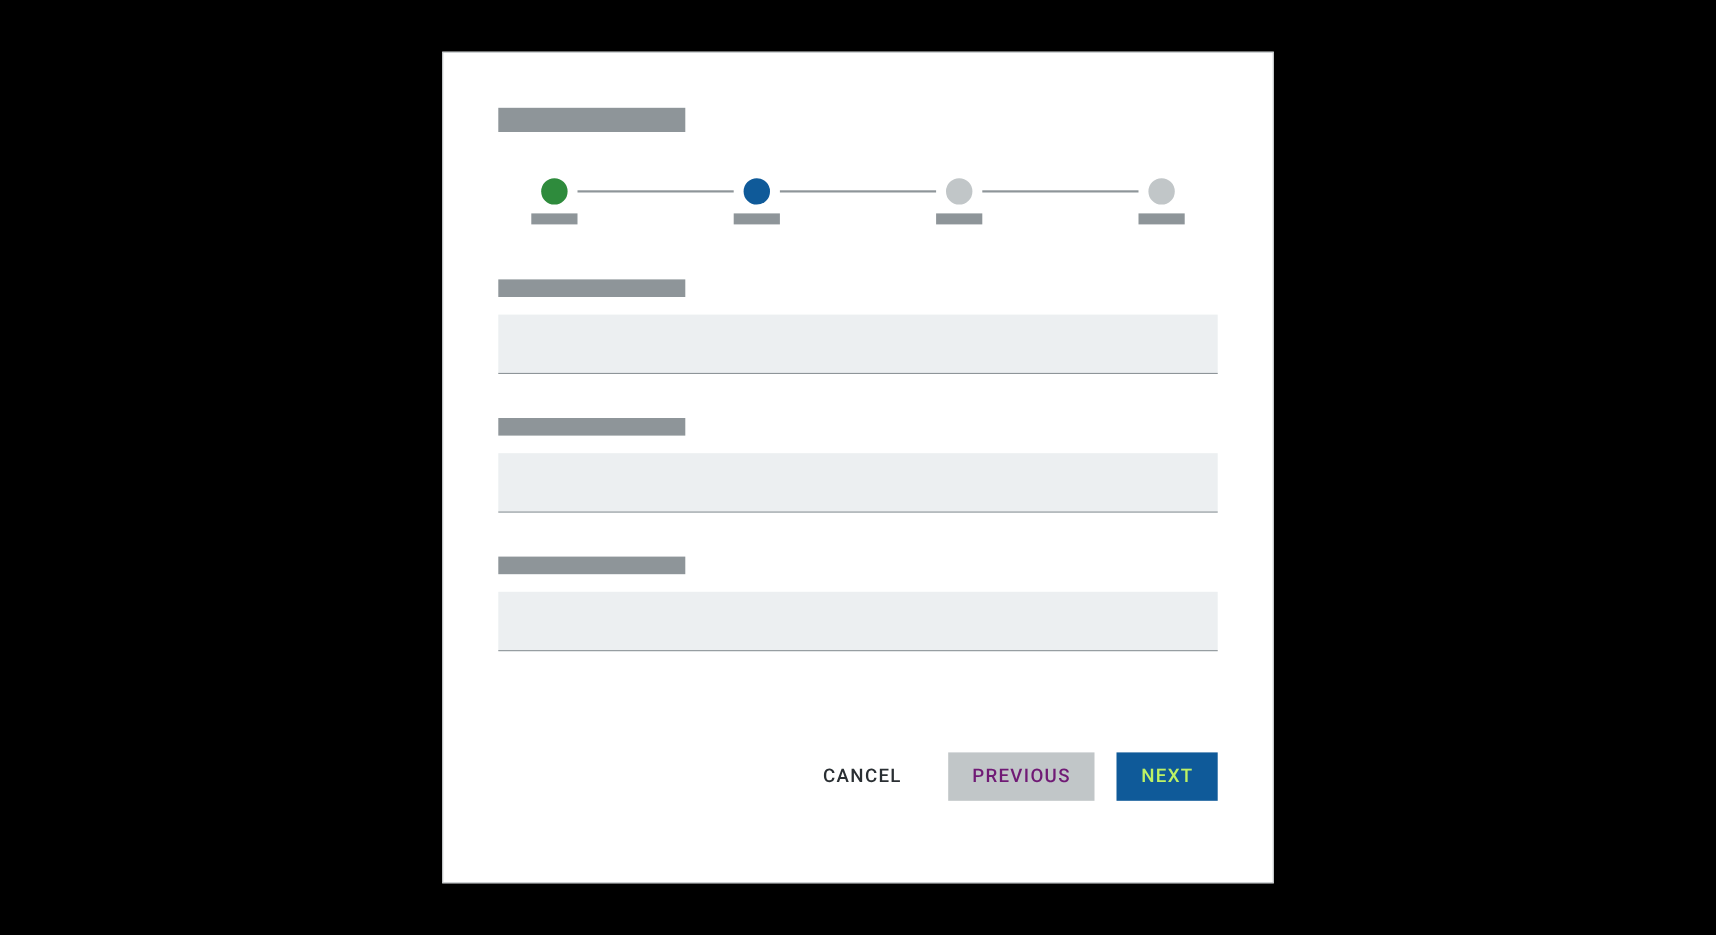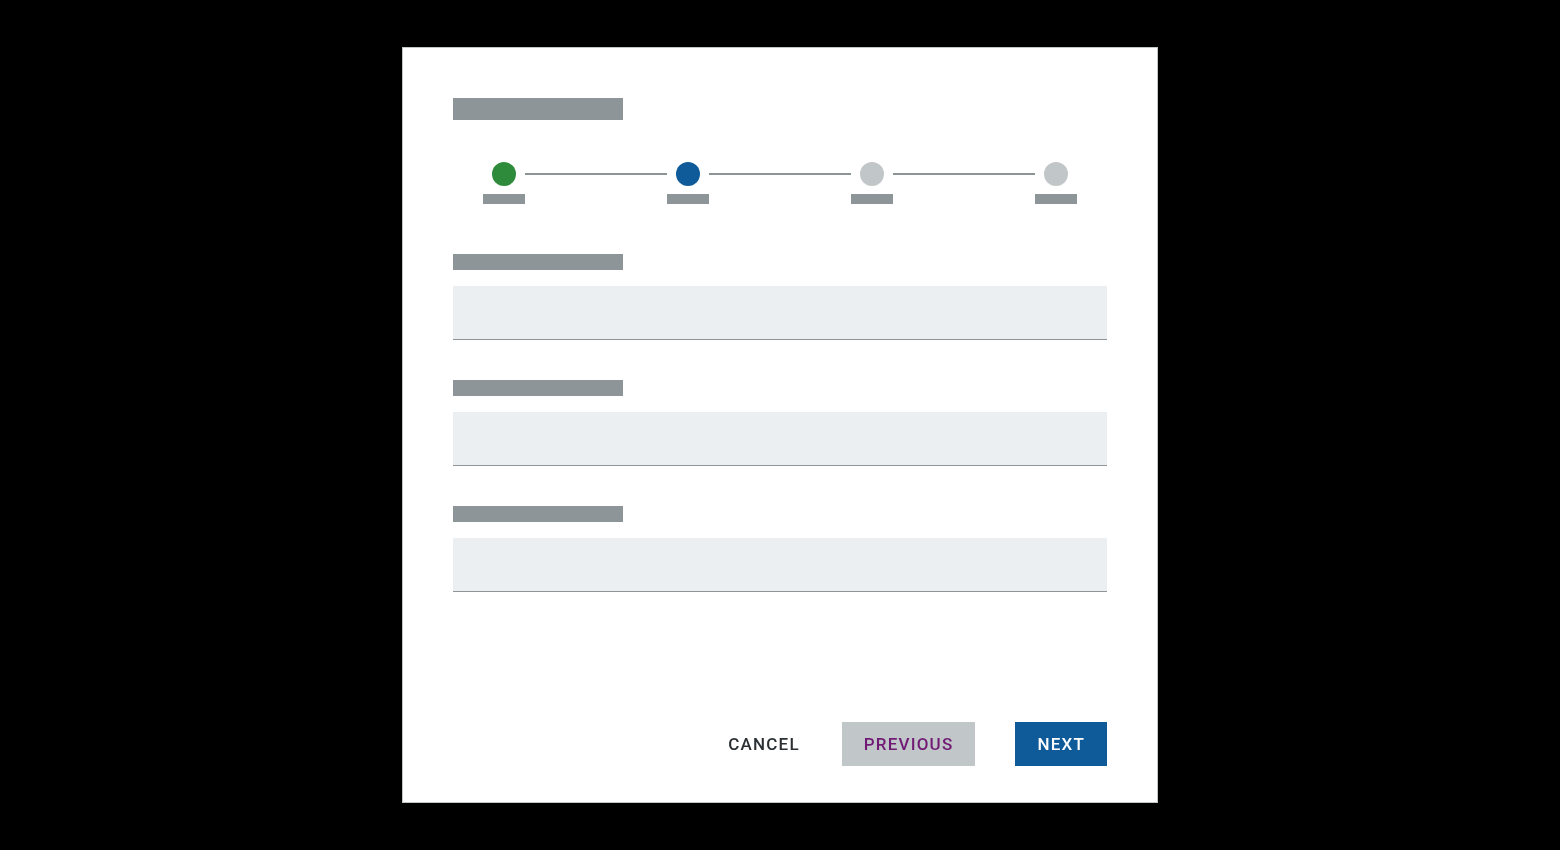--- a/index.html
+++ b/index.html
@@ -16,21 +16,21 @@
       align-items: center;
       justify-content: center;
       font-family: -apple-system, BlinkMacSystemFont, "Segoe UI", Roboto, Arial, sans-serif;
     }
     
     .dialog {
       width: 756px;
       height: 756px;
       background: #ffffff;
       border: 1px solid #c1c6c8;
-      padding: 50px 50px 36px 50px;
+      padding: 50px 50px 74px 50px;
       display: flex;
       flex-direction: column;
     }
     
     .title-placeholder {
       width: 170px;
       height: 22px;
       background: #8e9599;
       margin-bottom: 42px;
     }
@@ -127,22 +127,21 @@
       color: #2a2f33;
     }
     
     .btn-secondary {
       background: #c1c6c8;
       color: #701a75;
     }
     
     .btn-primary {
       background: #0f5a99;
-      color: #ffffff;
-      margin-left: 20px;
+      color: #bef264;
     }
   </style>
 </head>
 <body>
 
 <div class="dialog">
 
   <div class="title-placeholder"></div>
 
   <div class="stepper">

